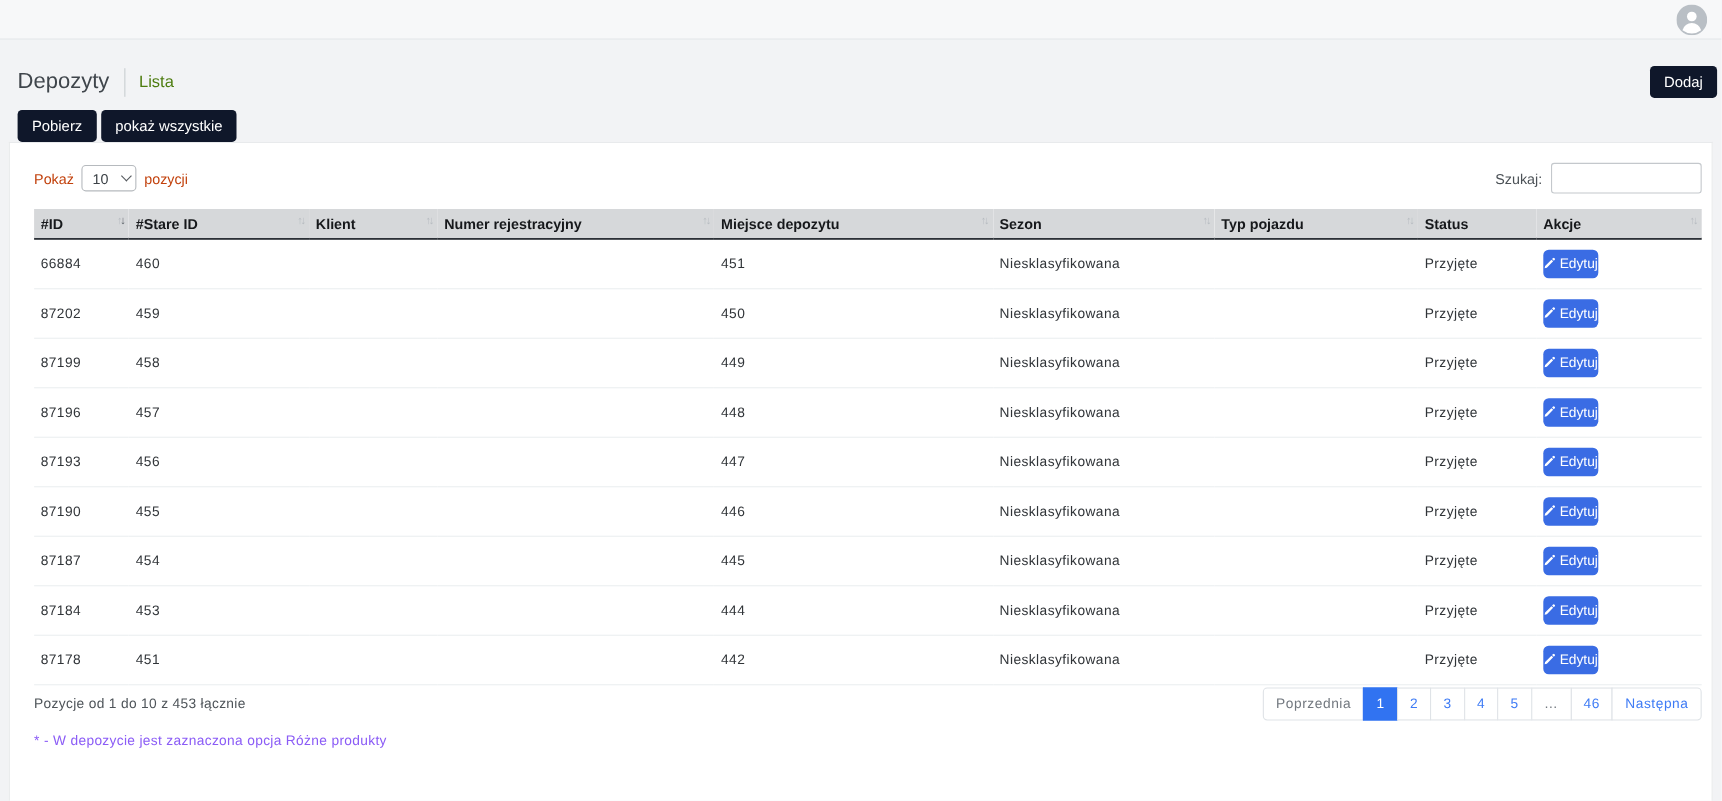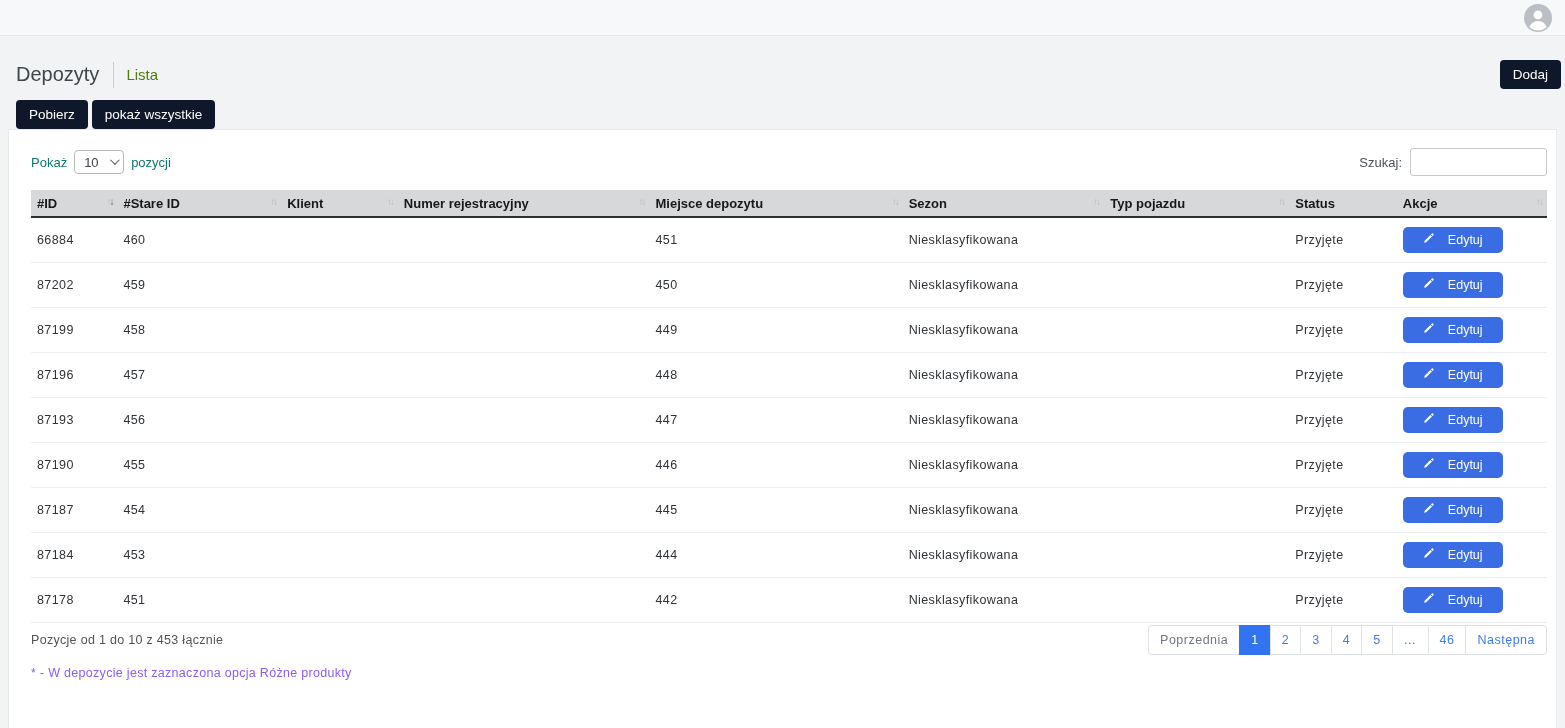--- a/index.html
+++ b/index.html
@@ -21,21 +21,21 @@
   .btn { display:inline-flex; align-items:center; gap:6px; background:#0f172a; color:#fff;
     border:none; border-radius:4px; font-size:13.5px; padding:7px 13px; cursor:pointer;
     font-family:"Liberation Sans", sans-serif; }
   .actions-row { margin-top:11px; display:flex; gap:4px; }
 
   
   .card { margin:0 8px; background:#fff; border:1px solid #e8eaec; border-bottom:none;
     min-height:604px; padding:18px 9px 14px 22px; }
 
   .controls { display:flex; align-items:center; margin-bottom:14px; }
-  .ctl-text { font-size:13px; color:#0f766e; }
+  .ctl-text { font-size:13px; color:#c2410c; }
   .select-wrap { position:relative; margin:0 7px; }
   .len-select { appearance:none; -webkit-appearance:none; width:50px; height:24px;
     border:1px solid #b6babe; border-radius:4px; background:#fff; font-size:13px;
     color:#3c4247; padding:0 18px 0 9px; font-family:"Liberation Sans", sans-serif; }
   .chev { position:absolute; right:7px; top:8px; width:7px; height:7px; pointer-events:none;
     border-right:1.6px solid #55595e; border-bottom:1.6px solid #55595e;
     transform:rotate(45deg) translateY(-2px); }
   .search-label { font-size:13px; color:#4c5257; margin-right:8px; }
   .search-input { width:137px; height:28px; border:1px solid #c4c8cc; border-radius:3px;
     padding:2px 8px; font-size:13px; font-family:"Liberation Sans", sans-serif; }
@@ -43,21 +43,21 @@
   table { width:100%; border-collapse:collapse; table-layout:fixed; }
   thead th { background:#d6d8da; font-size:13px; font-weight:bold; color:#16181b;
     text-align:left; height:27px; padding:0 20px 0 6px; position:relative;
     border-bottom:2px solid #2b3036; cursor:pointer; white-space:nowrap; overflow:hidden; }
   .sort { position:absolute; right:5px; top:6px; font-size:10px; letter-spacing:-2px;
     color:#b7bcc1; }
   .sort .active { color:#60666c; }
   tbody td { height:45px; border-bottom:1px solid #eceff1; font-size:12.5px; color:#303438;
     padding:0 6px; letter-spacing:0.4px; white-space:nowrap; overflow:hidden; }
   .edit-btn { background:#3a6ce4; color:#fff; border:none; border-radius:5px;
-    font-size:12.5px; padding:6px 20px; display:inline-flex; gap:14px;
+    font-size:12.5px; padding:6px 0; display:inline-flex; align-items:center; gap:4px;
     cursor:pointer; font-family:"Liberation Sans", sans-serif; }
 
   .foot-row { display:flex; align-items:center; margin-top:2px; }
   .info-text { font-size:12.5px; color:#4e5459; letter-spacing:0.3px; }
   .pagination { display:inline-flex; list-style:none; }
   .pagination li button { border:1px solid #dfe3e7; background:#fff; color:#3e7bf5;
     font-size:12.5px; padding:7px 11px; margin-left:-1px; cursor:pointer; min-width:26px;
     letter-spacing:0.5px; font-family:"Liberation Sans", sans-serif; }
   .pagination li:first-child button { border-radius:4px 0 0 4px; }
   .pagination li:last-child button { border-radius:0 4px 4px 0; }

